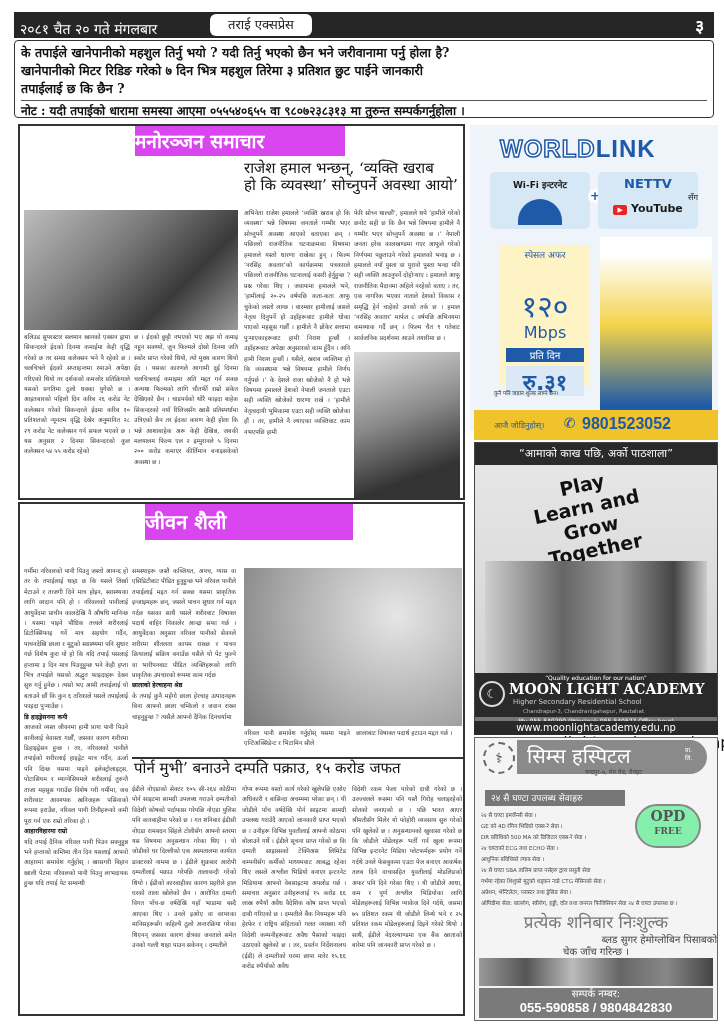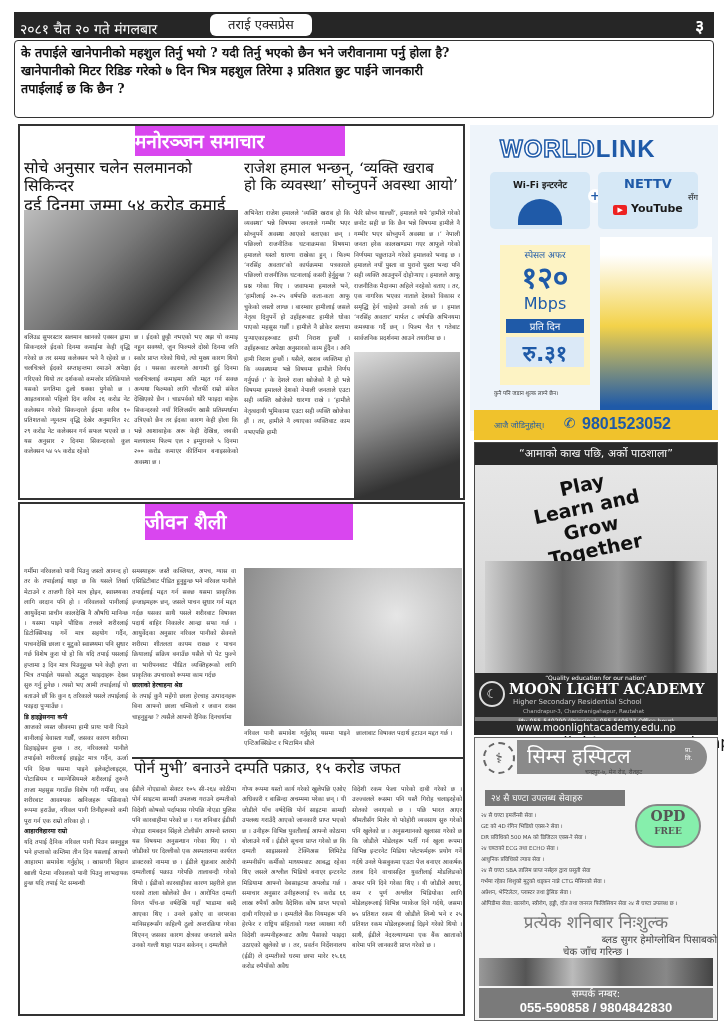--- a/index.html
+++ b/index.html
@@ -35,29 +35,26 @@
 <div class="abs masthead">
   <span class="date">२०८१ चैत २० गते मंगलबार</span>
   <span class="paper">तराई एक्सप्रेस</span>
   <span class="pageno">३</span>
 </div>
 
 <div class="abs notice">
   <div>के  तपाईले खानेपानीको महशुल तिर्नु भयो ? यदी तिर्नु भएको छैन भने जरीवानामा पर्नु होला है?</div>
   <div>खानेपानीको मिटर रिडिङ गरेको ७ दिन भित्र महशुल तिरेमा ३ प्रतिशत छुट पाईने जानकारी</div>
   <div>तपाईलाई छ कि छैन ?</div>
+  <div class="note">नोट : यदी तपाईको धारामा समस्या आएमा ०५५५४०६५५ वा ९८०७२३८३१३ मा तुरुन्त सम्पर्कगर्नुहोला ।</div>
 </div>
 
 <div class="abs section-box" style="left:18px;top:124px;width:447px;height:376px;">
   <div class="abs sec-title" style="left:115px;top:0;width:210px;height:30px;line-height:30px;">मनोरञ्जन समाचार</div>
 
-  <div class="abs headline" style="left:4px;top:34px;width:215px;font-size:15.5px;">
-    <div>सोचे अनुसार चलेन सलमानको सिकिन्दर</div>
-    <div style="font-size:17px;">दुई दिनमा जम्मा ५४ करोड कमाई</div>
-  </div>
   <div class="abs photo" style="left:4px;top:84px;width:214px;height:120px;"></div>
   <div class="abs col" style="left:4px;top:206px;width:106px;height:166px;">बलिउड सुपरस्टार सलमान खानको एक्सन ड्रामा सिकन्दरले ईदको दिनमा कमाईमा केही वृद्धि गरेको छ तर समग्र कलेक्सन भने नै रहेको छ । चलचित्रले ईदको सप्ताहन्तमा रमाउने अपेक्षा गरिएको थियो तर दर्शकको कमजोर प्रतिक्रियाले यसको प्रगतिमा ठूलो धक्का पुगेको छ । आइतबारको पहिलो दिन करिब २६ करोड नेट कलेक्सन गरेको सिकन्दरले ईदमा करिब १० प्रतिशतको न्यूनतम वृद्धि देखेर अनुमानित २८ २९ करोड नेट कलेक्सन गर्न सफल भएको छ । यस अनुसार २ दिनमा सिकन्दरको कुल कलेक्सन ५४ ५५ करोड रहेको</div>
   <div class="abs col" style="left:114px;top:206px;width:104px;height:166px;">छ । ईदको छुट्टी नभएको भए अझ यो कमाइ नहुन सक्थ्यो, जुन फिल्मले दोस्रो दिनमा जति स्कोर प्राप्त गरेको थियो, त्यो मुख्य कारण थियो ईद । यसका कारणले आगामी दुई दिनमा चलचित्रलाई कमाइमा अति मद्दत गर्न सक्छ अन्यथा फिल्मको लागि चौतर्फी राम्रो संकेत देखिएको छैन । चाडपर्वको थोरै फाइदा बाहेक सिकन्दरको नयाँ रिलिजसँग खासै प्रतिस्पर्धामा उत्रिएको छैन तर ईदका कारण केही होला कि भन्ने आशाबाहेक अरू केही देखिन्न, जबकी मलयालम फिल्म एल २ इम्पुरानले ५ दिनमा २०० करोड कमाएर कीर्तिमान बनाइसकेको अवस्था छ ।</div>
 
   <div class="abs headline" style="left:224px;top:34px;width:218px;font-size:15px;">
     <div>राजेश हमाल भन्छन्, ‘व्यक्ति खराब</div>
     <div>हो कि व्यवस्था’ सोच्नुपर्ने अवस्था आयो’</div>
   </div>
   <div class="abs col" style="left:224px;top:82px;width:106px;height:290px;">अभिनेता राजेश हमालले ‘व्यक्ति खराब हो कि व्यवस्था’ भन्ने विषयमा जनताले गम्भीर भएर सोच्नुपर्ने अवस्था आएको बताएका छन् । पछिल्लो राजनीतिक घटनाक्रमका विषयमा हमालले यस्तो धारणा राखेका हुन् । फिल्म ‘नरसिंह अवतार’को कार्यक्रममा पत्रकारले पछिल्लो राजनीतिक घटनालाई कसरी हेर्नुहुन्छ ? प्रश्न गरेका थिए । जवाफमा हमालले भने, ‘हामीलाई २०-२५ वर्षपछि कता-कता आफू चुकेको जस्तो लाग्छ । बारम्बार हामीलाई जसले नेतृत्व दिनुपर्ने हो उहाँहरूबाट हामीले धोका पाएको महसुस गर्छौं । हामीले नै ब्रोकेर सत्तामा पुर्‍याएकाहरूबाट हामी निराश हुन्छौं । उहाँहरूबाट अपेक्षा अनुसारको काम हुँदैन । अनि हामी निराश हुन्छौं । यसैले, खराब व्यक्तिमा हो कि व्यवस्थामा भन्ने विषयमा हामीले निर्णय गर्नुपर्छ ।’ के देशले राजा खोजेको नै हो भन्ने विषयमा हमालले देशको नेपाली जनताले एउटा सही व्यक्ति खोजेको धारणा राखे । ‘हामीले नेतृत्वदायी भूमिकामा एउटा सही व्यक्ति खोजेका हौं । तर, हामीले नै ल्याएका व्यक्तिबाट काम नभएपछि हामी</div>
   <div class="abs col" style="left:334px;top:82px;width:106px;height:142px;">फेरि सोच्न थाल्छौं’, हमालले थपे ‘हामीले गरेको छनोट सही छ कि छैन भन्ने विषयमा हामीले नै गम्भीर भएर सोच्नुपर्ने अवस्था छ ।’ नेपाली जनता हरेक कालखण्डमा गएर आफूले गरेको निर्णयमा पछुताउने गरेको हमालको भनाइ छ । हमालले नयाँ पुस्ता वा पुरानो पुस्ता भन्दा पनि सही व्यक्ति आउनुपर्ने दोहोर्‍याए । हमालले आफू राजनीतिक मैदानमा अहिले नरहेको बताए । तर, एक नागरिक भएका नाताले देशको विकास र समृद्धि हेर्न चाहेको उनको तर्क छ । हमाल ‘नरसिंह अवतार’ मार्फत ८ वर्षपछि अभिनयमा कमब्याक गर्दै छन् । फिल्म चैत ९ गतेबाट सार्वजनिक प्रदर्शनमा आउने तयारीमा छ ।</div>
@@ -102,21 +99,21 @@
   <div class="wl-card" style="left:128px;width:100px;">
     <div style="font-size:13px;font-weight:bold;color:#1f5aa8;text-align:center;margin-top:4px;">NETTV</div>
     <div style="font-size:8px;text-align:right;">सँग</div>
     <div style="text-align:center;font-size:11px;font-weight:bold;">
       <span style="display:inline-block;width:14px;height:10px;background:#e22;color:#fff;font-size:7px;line-height:10px;border-radius:2px;">▶</span>
       <span>YouTube</span>
     </div>
   </div>
   <div class="wl-offer">
     <div style="font-size:9px;margin-top:3px;">स्पेसल अफर</div>
-    <div style="font-size:30px;font-weight:bold;line-height:34px;">१२०</div>
+    <div style="font-size:30px;font-weight:normal;line-height:34px;margin-top:29px;">१२०</div>
     <div style="font-size:16px;line-height:18px;">Mbps</div>
     <div style="margin:6px 6px 0;background:#1f5aa8;color:#fff;font-size:10px;">प्रति दिन</div>
     <div style="margin:4px 6px;background:#dbe9f7;font-size:22px;font-weight:bold;">रु.३१</div>
   </div>
   <div style="position:absolute;left:24px;top:264px;font-size:5.5px;color:#333;">कुनै पनि जडान शुल्क लाग्ने छैन।</div>
   <div class="photo" style="position:absolute;left:130px;top:112px;width:112px;height:178px;background:linear-gradient(#fff 10%,#f3d24a 50%,#1f5aa8 95%);"></div>
 </div>
 <div class="abs wl-phone">
   <span style="position:absolute;left:20px;top:9px;font-size:8px;color:#1f5aa8;">आजै जोडिनुहोस्।</span>
   <span style="position:absolute;left:90px;top:5px;font-size:14px;color:#1f5aa8;">✆</span>

